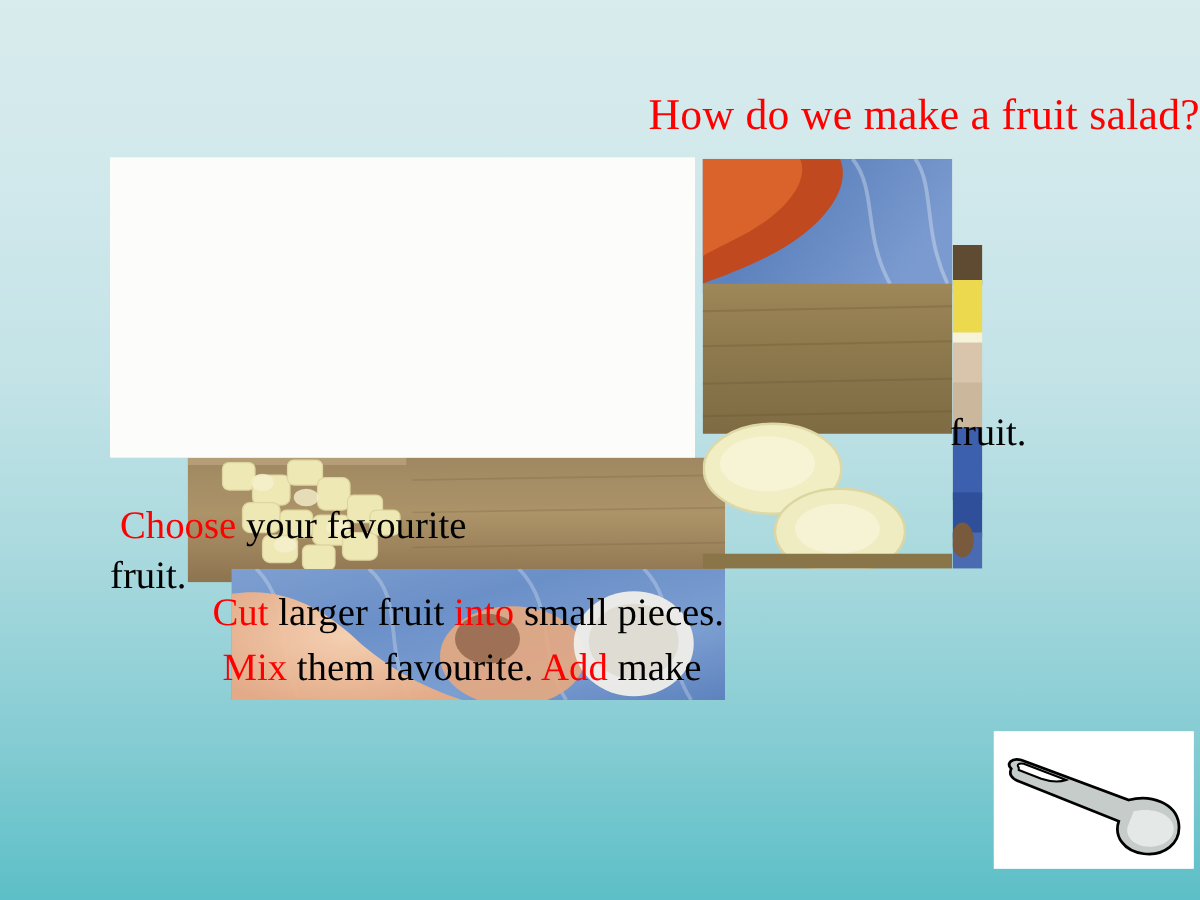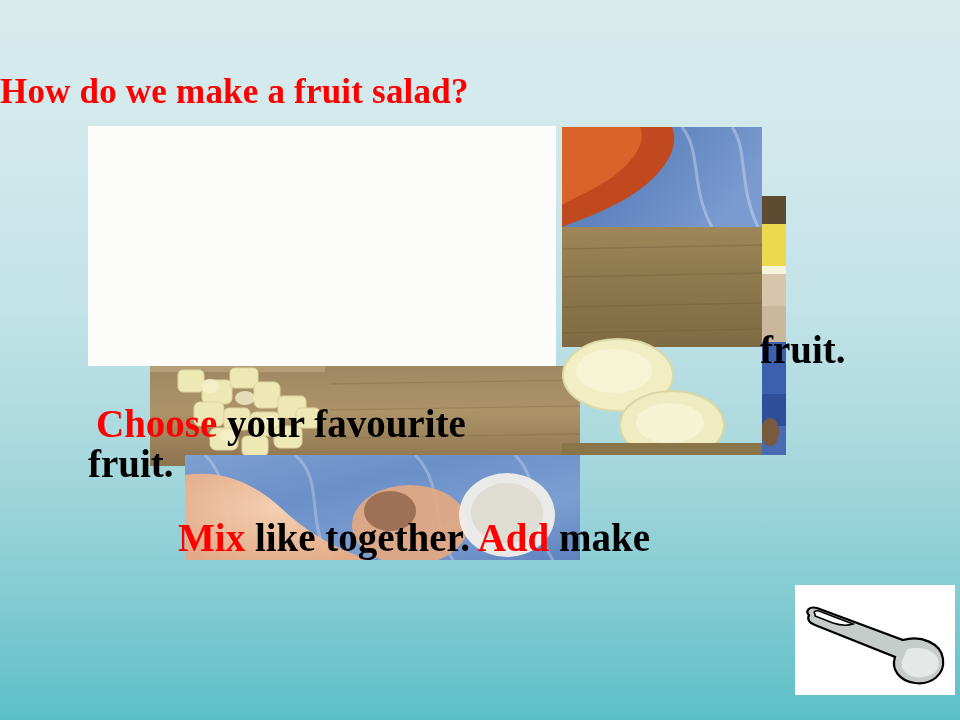--- a/index.html
+++ b/index.html
@@ -9,22 +9,22 @@
   }
   #slide {
     position:relative; width:960px; height:720px;
     background:linear-gradient(to bottom, #d8ebed 0%, #d2e9ec 18%, #c3e3e7 42%, #a9d9de 62%, #86ccd3 82%, #5cbfc7 100%);
     overflow:hidden;
   }
 
   
   #title {
     position:absolute; left:0; top:72px; width:960px;
-    text-align:left;
-    font-size:35px; font-weight:bold; color:#ff0000;
+    text-align:right;
+    font-size:35px; font-weight:normal; color:#ff0000;
     letter-spacing:0.2px;
     white-space:nowrap;
   }
 
   
   .photo { position:absolute; overflow:hidden; }
 
   
   #photo-fruit-pile { left:88px; top:126px; width:468px; height:240px; background:#fdfdfc; z-index:4; }
   #photo-fruit-pile .white-bg { position:absolute; inset:0; background:#fcfcfb; }
@@ -34,21 +34,21 @@
   
   #photo-lemon-strip { left:762px; top:196px; width:24px; height:259px; z-index:3; }
   
   #photo-chopping { left:150px; top:366px; width:430px; height:100px; z-index:2; }
   #photo-person   { left:185px; top:455px; width:395px; height:105px; z-index:2; }
   
   #photo-spoon { left:795px; top:585px; width:160px; height:110px; background:#ffffff; z-index:6; }
 
   
   .line {
-    position:absolute; font-size:39px; font-weight:bold; color:#000000;
+    position:absolute; font-size:31px; font-weight:normal; color:#000000;
     white-space:nowrap; z-index:10; line-height:1.05;
   }
   .kw { color:#ff0000; }
 
   #line-choose-a { left:96px;  top:404px; }
   #line-choose-b { left:88px;  top:444px; }
   #line-fruit-tail { left:760px; top:330px; }
   #line-cut  { left:170px; top:474px; }
   #line-mix  { left:178px; top:518px; }
   #line-cream{ left:184px; top:570px; }
@@ -302,18 +302,21 @@
                C110,90 104,82 108,74 Z" fill="#e4e9e7"></path>
     </svg>
   </div>
 
   <div class="line" id="line-choose-a">
     <span class="kw">Choose</span><span> your favourite</span>
   </div>
   <div class="line" id="line-choose-b">fruit.</div>
   <div class="line" id="line-fruit-tail">fruit.</div>
 
+  <div class="line" id="line-cut">
+    <span class="kw">Cut</span><span> larger fruit </span><span class="kw">into</span><span> small pieces.</span>
+  </div>
 
   <div class="line" id="line-mix">
-    <span class="kw">Mix</span><span> like together. </span><span class="kw">Add</span><span> make</span>
+    <span class="kw">Mix</span><span> them favourite. </span><span class="kw">Add</span><span> make</span>
   </div>
 
 </div>
 
 </body></html>

